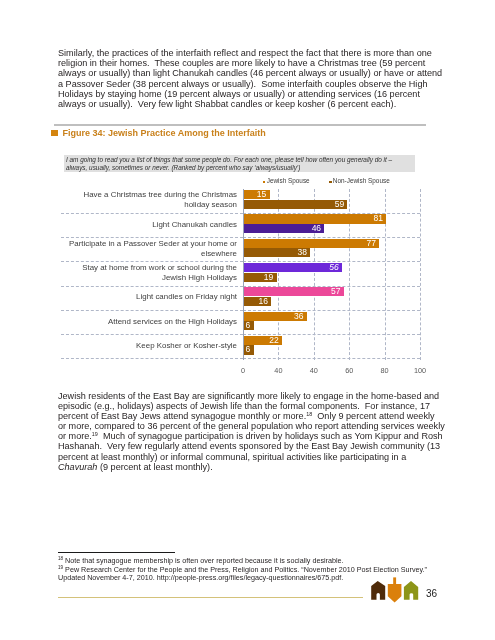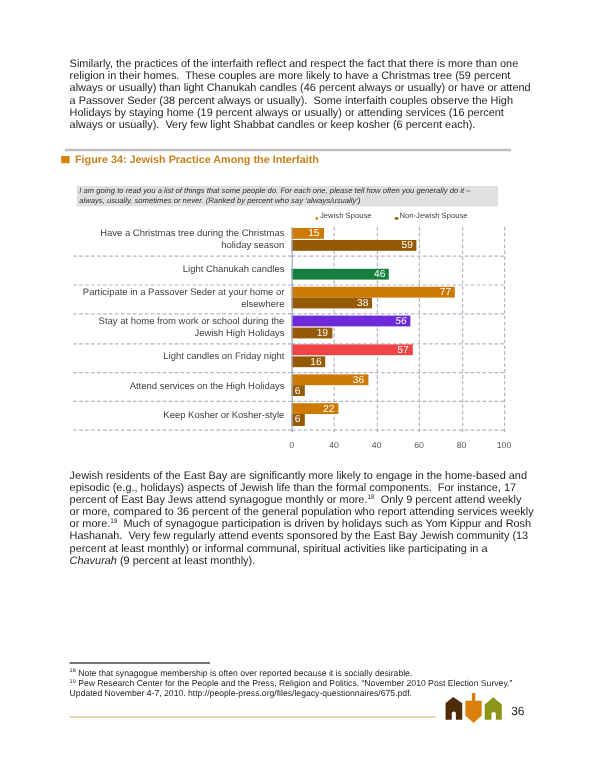--- a/index.html
+++ b/index.html
@@ -114,22 +114,27 @@
                   <span class="bval">15</span>
                 </div>
               </div>
               <div class="barrow r1">
                 <div class="bar s1" style="width: 59%; background: rgb(149, 90, 5);">
                   <span class="bval">59</span>
                 </div>
               </div>
             </div>
             <div class="grp">
-              <div class="barrow r1">
-                <div class="bar s1" style="width: 46%; background: #15803d;">
+              <div class="barrow r0">
+                <div class="bar s0" style="width: 81%; background: rgb(204, 122, 2);">
+                  <span class="bval">81</span>
+                </div>
+              </div>
+              <div class="barrow r1">
+                <div class="bar s1" style="width: 46%; background: #4c1d95;">
                   <span class="bval">46</span>
                 </div>
               </div>
             </div>
             <div class="grp">
               <div class="barrow r0">
                 <div class="bar s0" style="width: 77%; background: rgb(204, 122, 2);">
                   <span class="bval">77</span>
                 </div>
               </div>
@@ -146,21 +151,21 @@
                 </div>
               </div>
               <div class="barrow r1">
                 <div class="bar s1" style="width: 19%; background: rgb(149, 90, 5);">
                   <span class="bval">19</span>
                 </div>
               </div>
             </div>
             <div class="grp">
               <div class="barrow r0">
-                <div class="bar s0" style="width: 57%; background: #ef4444;">
+                <div class="bar s0" style="width: 57%; background: #ec4899;">
                   <span class="bval">57</span>
                 </div>
               </div>
               <div class="barrow r1">
                 <div class="bar s1" style="width: 16%; background: rgb(149, 90, 5);">
                   <span class="bval">16</span>
                 </div>
               </div>
             </div>
             <div class="grp">

